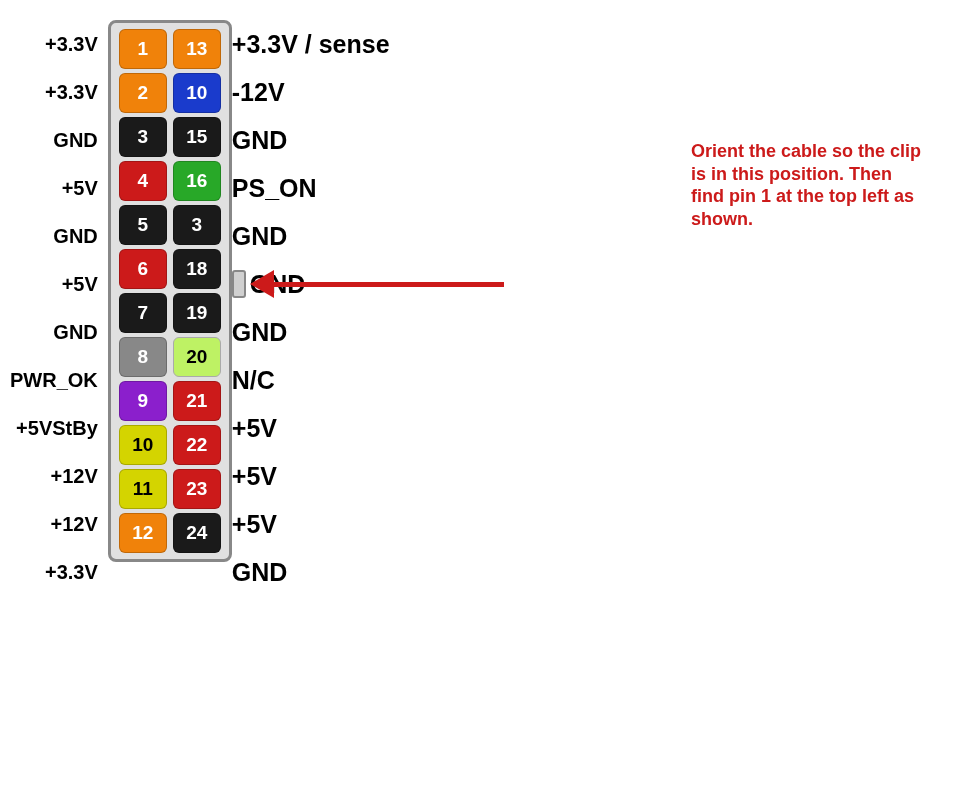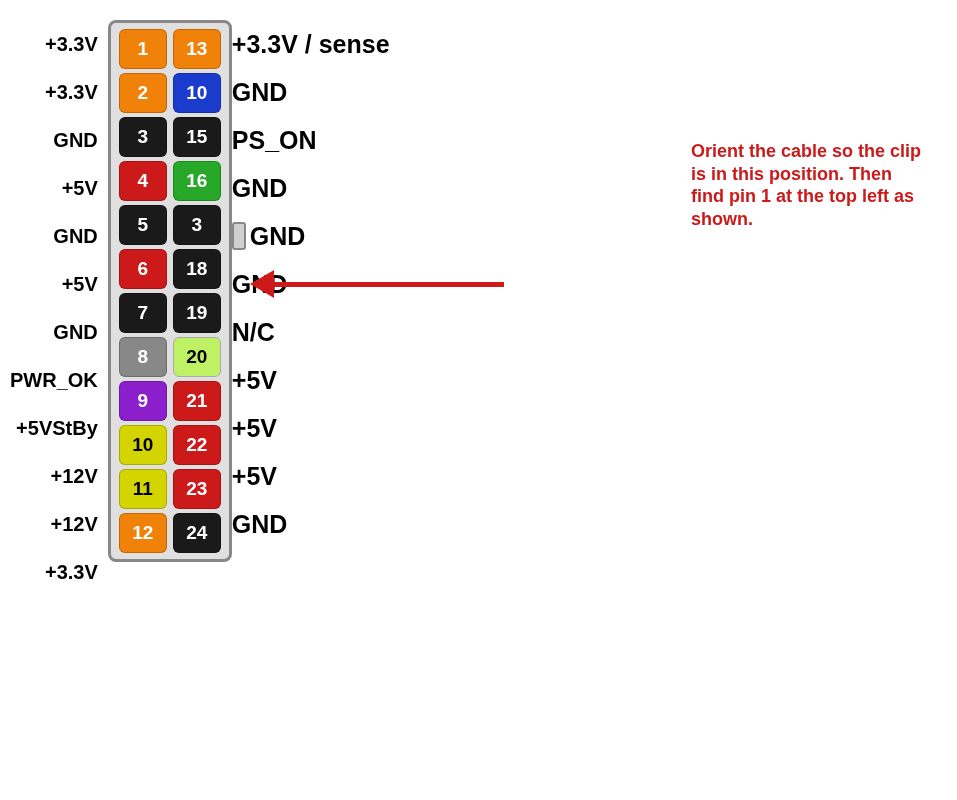--- a/index.html
+++ b/index.html
@@ -180,20 +180,21 @@
           <div class="pin red">23</div>
         </div>
         <div class="pin-row">
           <div class="pin orange">12</div>
           <div class="pin black">24</div>
         </div>
       </div>
 
     <div class="right-section" id="right-section" style="position: relative;">
         <div class="right-label-row">+3.3V / sense</div>
+        <div class="right-label-row">-12V</div>
         <div class="right-label-row">GND</div>
         <div class="right-label-row">PS_ON</div>
         <div class="right-label-row">GND</div>
         <div class="right-label-row">
           <div style="width: 14px; height: 28px; background: rgb(208, 208, 208); border: 2px solid rgb(136, 136, 136); border-radius: 3px; margin-right: 4px; flex-shrink: 0;"></div>
           <span>GND</span>
         </div>
         <div class="right-label-row">GND</div>
         <div class="right-label-row">N/C</div>
         <div class="right-label-row">+5V</div>

